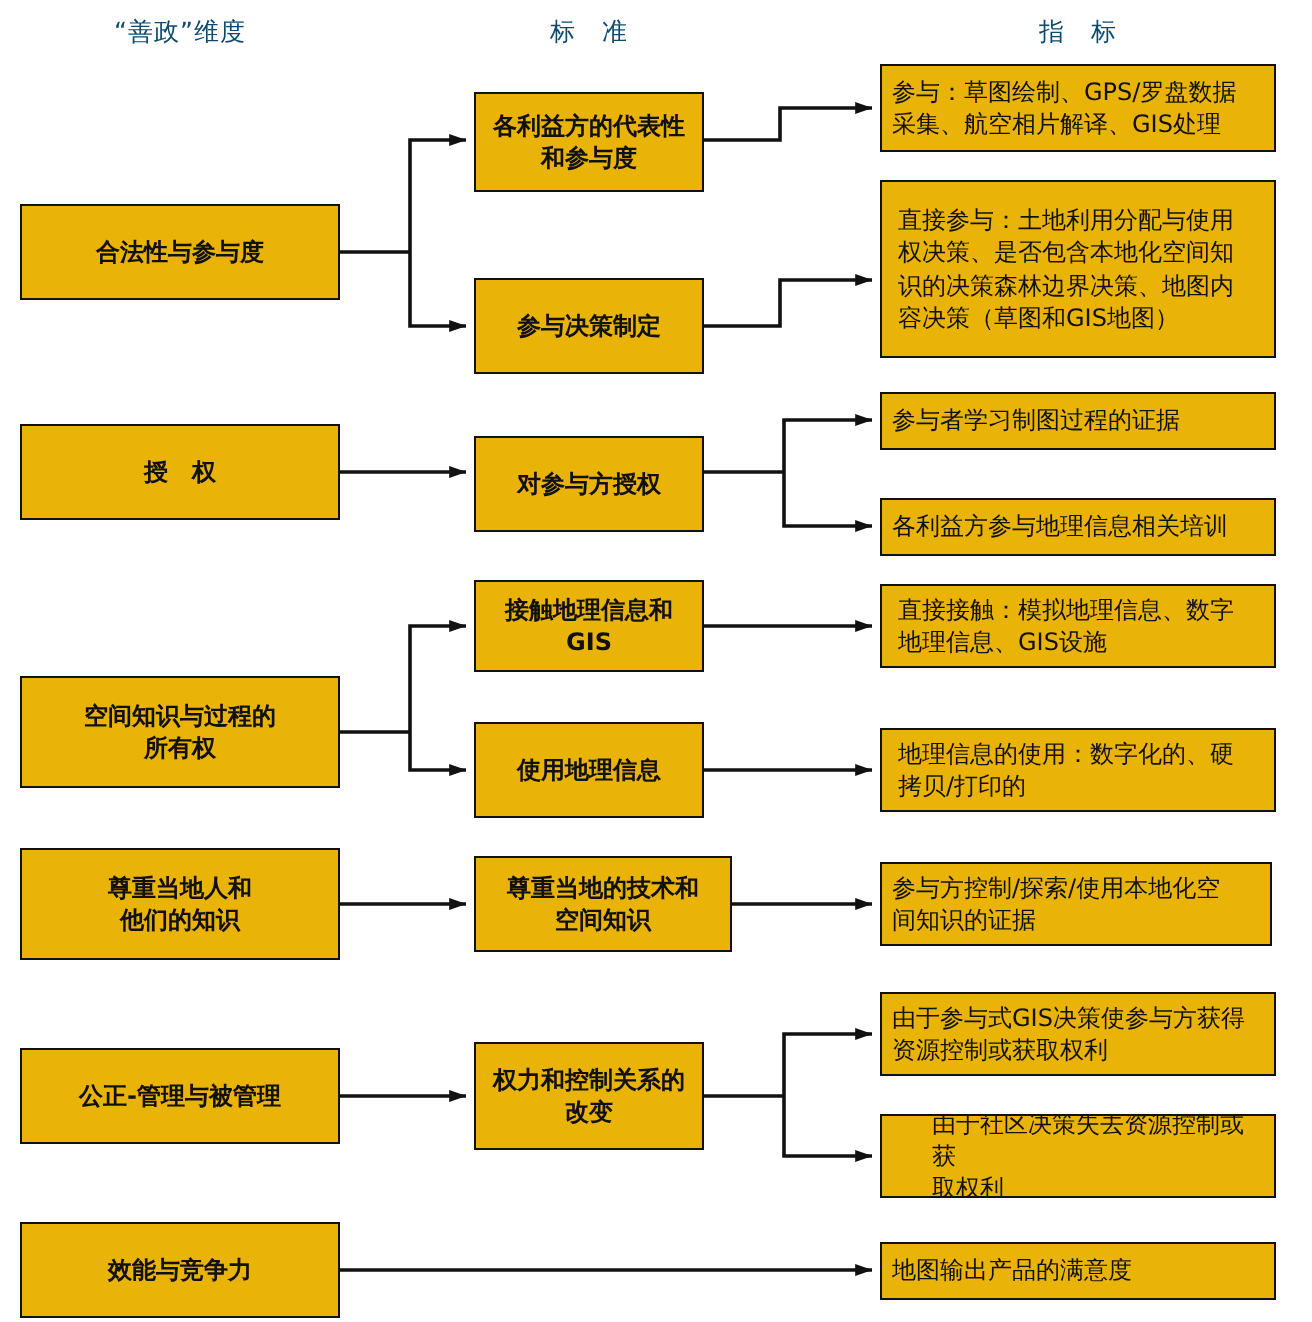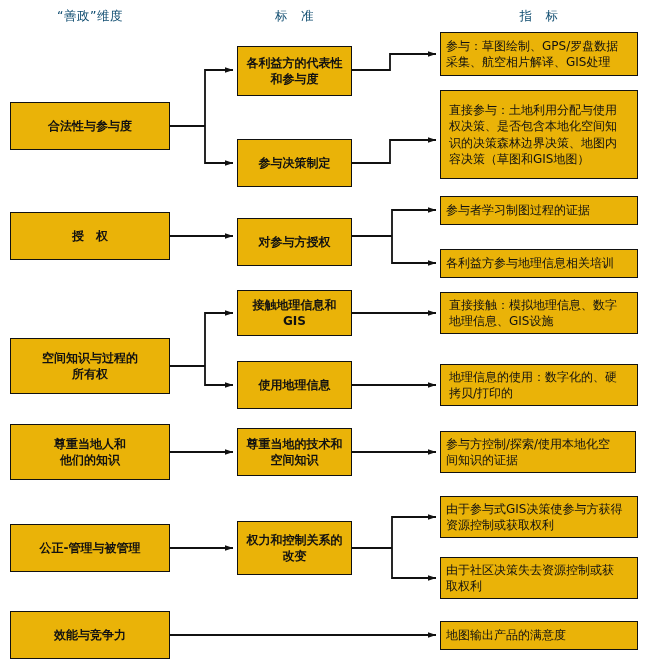--- a/index.html
+++ b/index.html
@@ -137,21 +137,21 @@
   </div>
 
   <div class="node ctr" style="left:237px; top:290px; width:115px; height:46px;">
     <div class="txt">接触地理信息和GIS</div>
   </div>
 
   <div class="node ctr" style="left:237px; top:361px; width:115px; height:48px;">
     <div class="txt">使用地理信息</div>
   </div>
 
-  <div class="node ctr" style="left:237px; top:428px; width:115px; height:48px;">
+  <div class="node ctr" style="left:237px; top:428px; width:129px; height:48px;">
     <div class="txt">尊重当地的技术和<br>空间知识</div>
   </div>
 
   <div class="node ctr" style="left:237px; top:521px; width:115px; height:54px;">
     <div class="txt">权力和控制关系的<br>改变</div>
   </div>
 
   <div class="node lft" style="left:440px; top:32px; width:198px; height:44px;">
     <div class="txt">参与：草图绘制、GPS/罗盘数据<br>采集、航空相片解译、GIS处理</div>
   </div>
@@ -177,21 +177,21 @@
   </div>
 
   <div class="node lft" style="left:440px; top:431px; width:196px; height:42px;">
     <div class="txt">参与方控制/探索/使用本地化空<br>间知识的证据</div>
   </div>
 
   <div class="node lft" style="left:440px; top:496px; width:198px; height:42px;">
     <div class="txt">由于参与式GIS决策使参与方获得<br>资源控制或获取权利</div>
   </div>
 
-  <div class="node lft" style="left:440px; top:557px; width:198px; height:42px;">
+  <div class="node lft" style="left:440px; top:557px; width:198px; height:42px;padding-left:20px;">
     <div class="txt">由于社区决策失去资源控制或获<br>取权利</div>
   </div>
 
   <div class="node lft" style="left:440px; top:621px; width:198px; height:29px;">
     <div class="txt">地图输出产品的满意度</div>
   </div>
 
 </div>
 
 </body></html>

